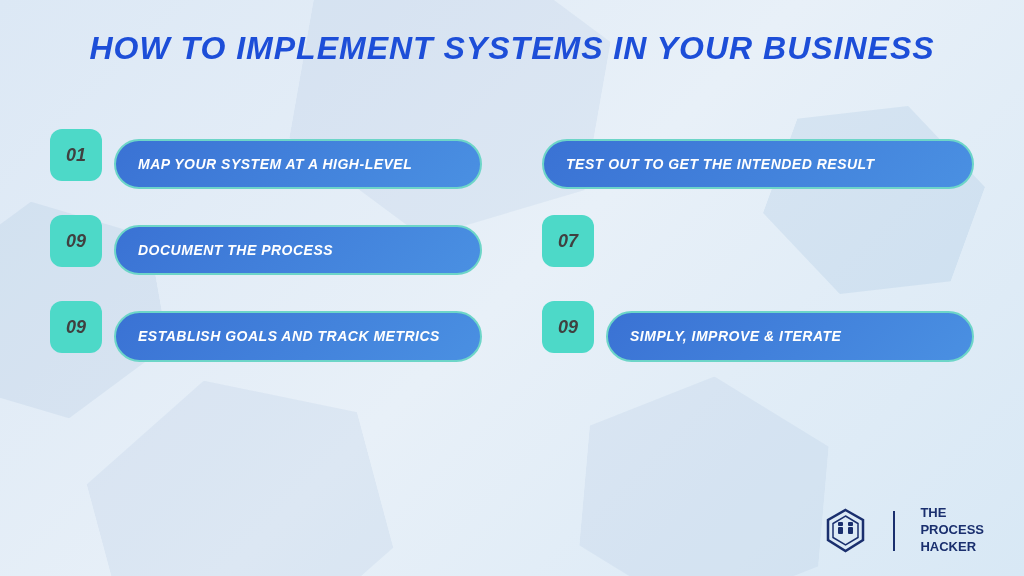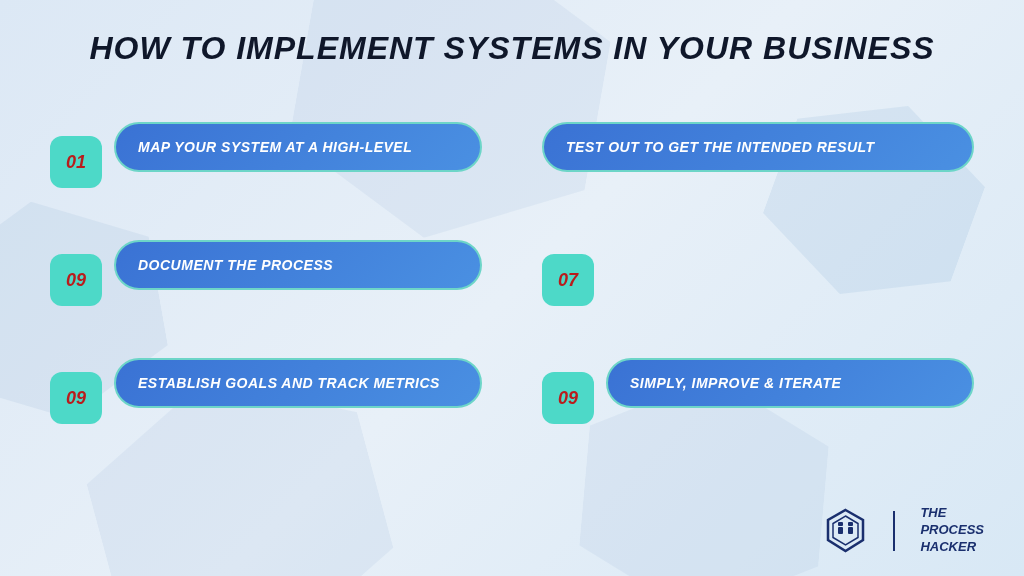--- a/index.html
+++ b/index.html
@@ -79,24 +79,24 @@
     .content {
       position: relative;
       z-index: 1;
       padding: 30px 50px 20px 50px;
     }
 
     .main-title {
       text-align: center;
       font-size: 32px;
       font-weight: 900;
-      color: #0f172a;
+      color: #1d4ed8;
       text-transform: uppercase;
       letter-spacing: 1px;
-      margin-bottom: 21px;
+      margin-bottom: 54px;
       font-style: italic;
     }
 
     .items-grid {
       display: grid;
       grid-template-columns: 1fr 1fr;
       gap: 18px 60px;
     }
 
     .item-row {
@@ -108,24 +108,23 @@
     .item-number {
       min-width: 52px;
       height: 52px;
       background: #4dd9c8;
       border-radius: 12px;
       display: flex;
       align-items: center;
       justify-content: center;
       font-size: 18px;
       font-weight: 900;
-      color: #b91c1c;
+      color: #404040;
       font-style: italic;
       flex-shrink: 0;
-      margin-top: 48px;
     }
 
     .item-label {
       background: linear-gradient(135deg, #3a72d4 0%, #4a90e2 100%);
       border-radius: 30px;
       padding: 14px 22px;
       flex: 1;
       font-size: 14px;
       font-weight: 900;
       color: white;
@@ -137,21 +136,20 @@
       margin-top: 18px;
     }
 
     .logo-area {
       position: absolute;
       bottom: 20px;
       right: 40px;
       display: flex;
       align-items: center;
       gap: 20px;
-      font-style: italic;
     }
 
     .logo-icon {
       width: 45px;
       height: 45px;
     }
 
     .logo-text {
       font-size: 13px;
       font-weight: 900;

